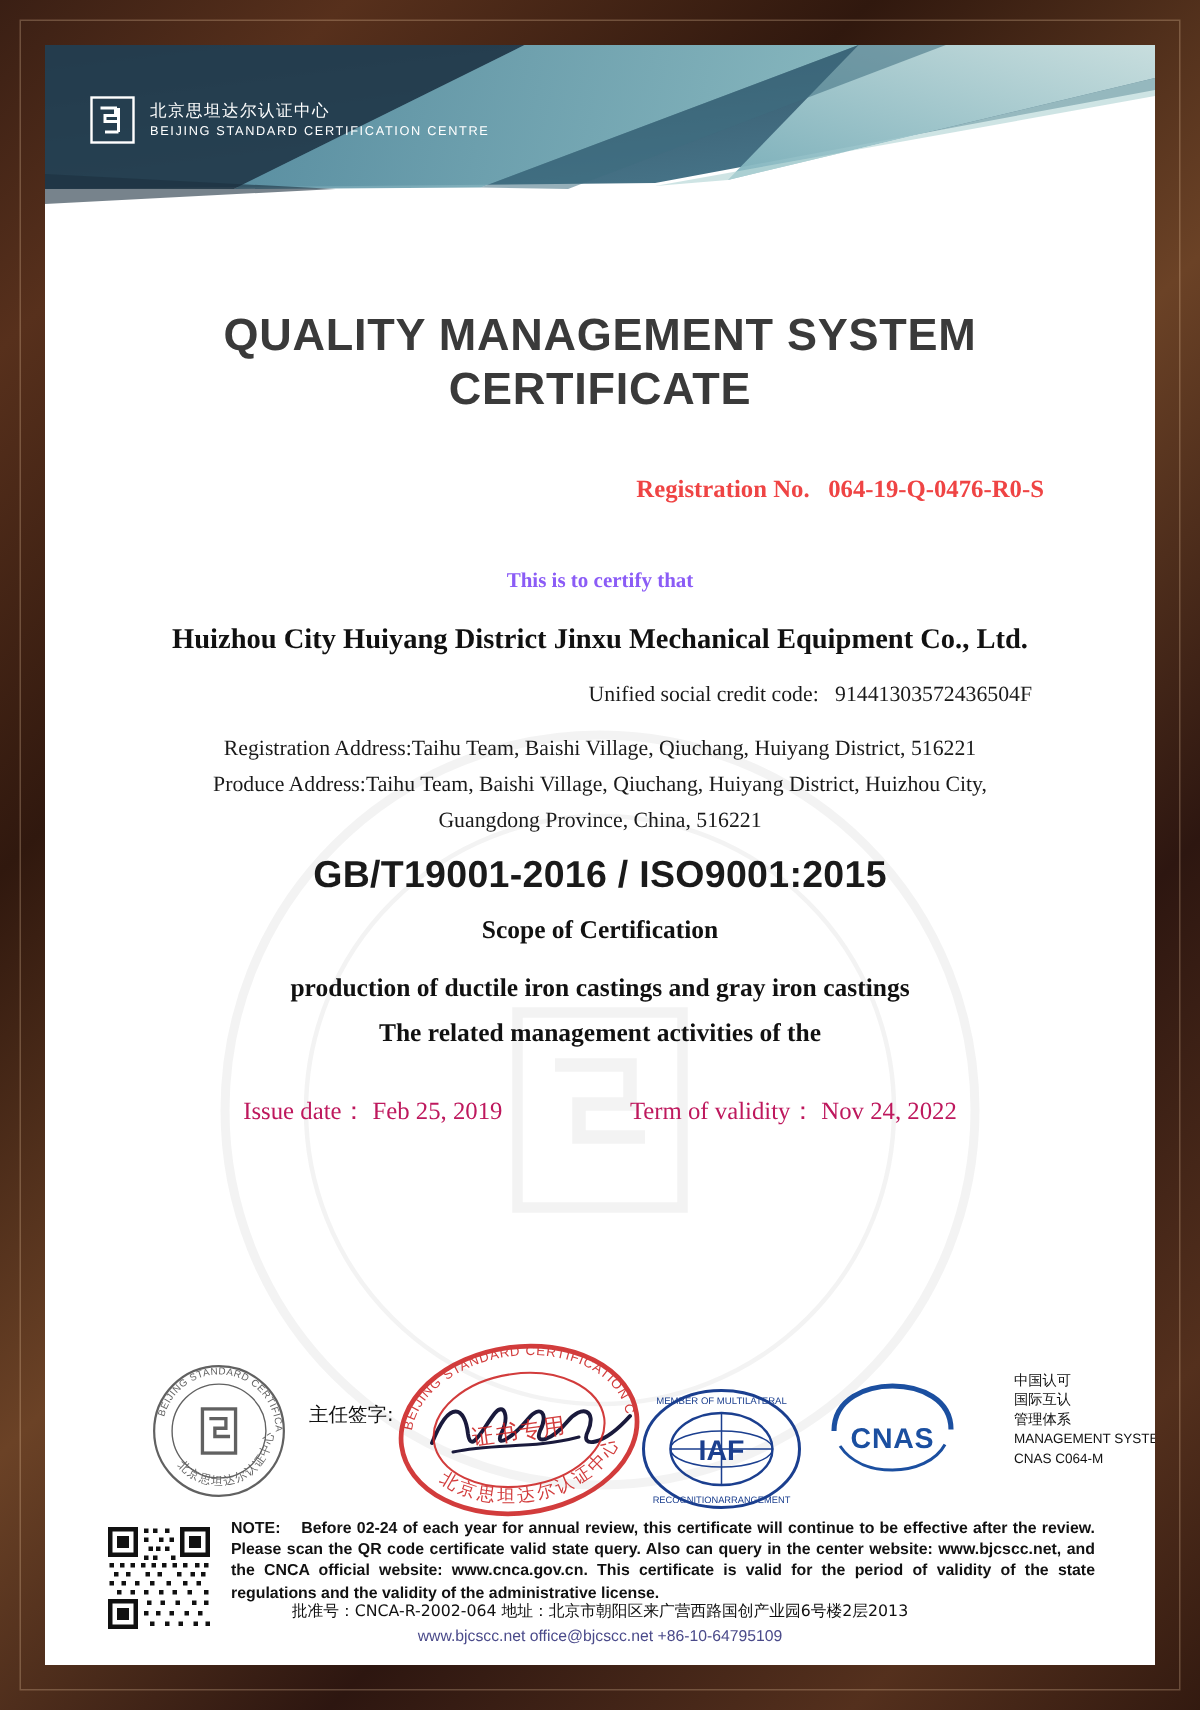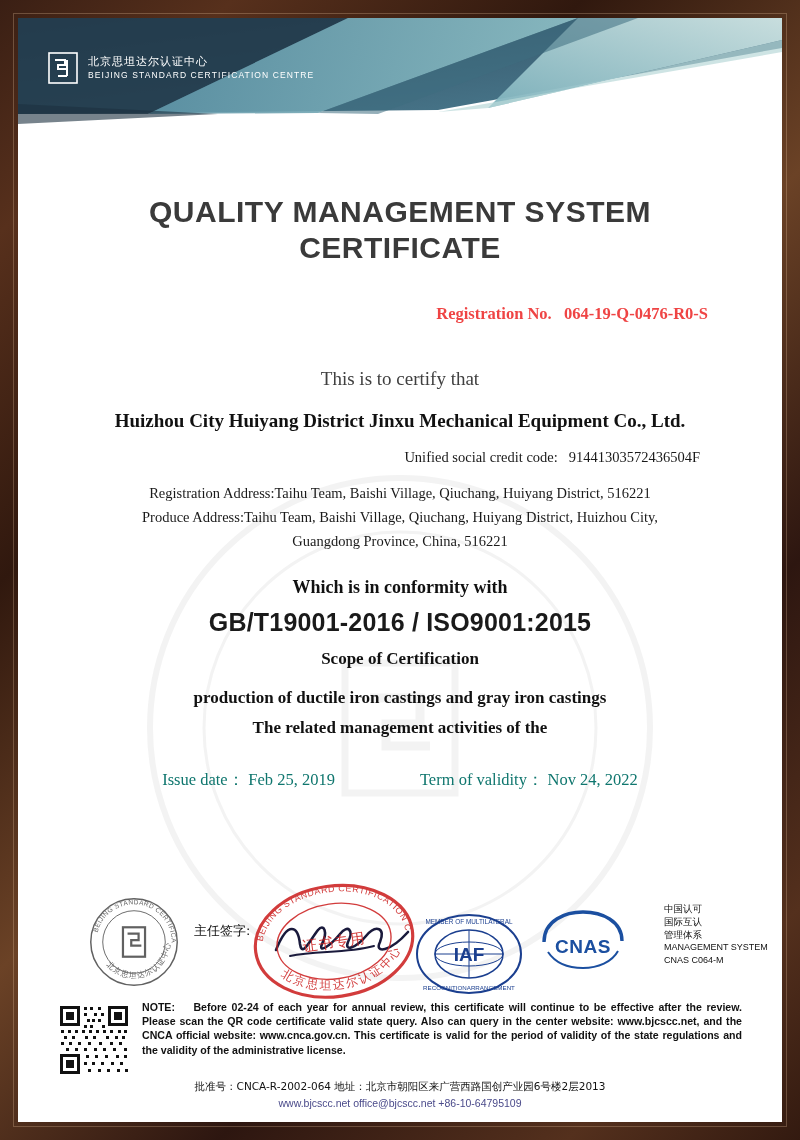--- a/index.html
+++ b/index.html
@@ -15,21 +15,21 @@
   }
 
   
   .cert-frame {
     position: relative;
     width: 800px;
     height: 1140px;
     box-sizing: border-box;
     background:
       linear-gradient(135deg, #3a1f14 0%, #57301c 12%, #30180e 30%, #6b4226 50%, #2d1610 70%, #54301d 88%, #331a10 100%);
-    padding: 18px;
+    padding: 30px;
   }
   .cert-frame::after {
     content: "";
     position: absolute;
     left: 13px; top: 13px; right: 13px; bottom: 13px;
     border: 1px solid rgba(255,220,180,0.25);
     pointer-events: none;
   }
 
   .cert-paper {
@@ -115,23 +115,23 @@
     margin-top: 38px;
     text-align: right;
     padding-right: 26px;
     font-size: 16.5px;
     font-weight: bold;
     color: #ef4444;
   }
 
   .certify-line {
     margin-top: 44px;
-    font-size: 19px;
-    font-weight: normal;
-    color: #404040;
+    font-size: 14px;
+    font-weight: bold;
+    color: #8b5cf6;
   }
   .company {
     margin-top: 20px;
     font-size: 19px;
     font-weight: bold;
     color: #111;
   }
   .credit {
     margin-top: 17px;
     text-align: right;
@@ -171,21 +171,21 @@
   .scope-body {
     margin-top: 14px;
     font-size: 17px;
     font-weight: bold;
     color: #111;
     line-height: 30px;
   }
   .dates {
     margin-top: 26px;
     font-size: 16.5px;
-    color: #0f766e;
+    color: #be185d;
     display: flex;
     justify-content: center;
     gap: 85px;
   }
 
   
   .seal-row {
     position: absolute;
     left: 0;
     top: 862px;
@@ -371,21 +371,20 @@
         &nbsp;
         <span>91441303572436504F</span>
       </div>
 
       <div class="addr">
         <div>Registration Address:Taihu Team, Baishi Village, Qiuchang, Huiyang District, 516221</div>
         <div>Produce Address:Taihu Team, Baishi Village, Qiuchang, Huiyang District, Huizhou City,</div>
         <div>Guangdong Province, China, 516221</div>
       </div>
 
-      <div class="conformity">Which is in conformity with</div>
       <div class="standard">GB/T19001-2016 / ISO9001:2015</div>
       <div class="scope-title">Scope of Certification</div>
       <div class="scope-body">
         <div>production of ductile iron castings and gray iron castings</div>
         <div>The related management activities of the</div>
       </div>
 
       <div class="dates">
         <span>
           <span>Issue date：</span>

